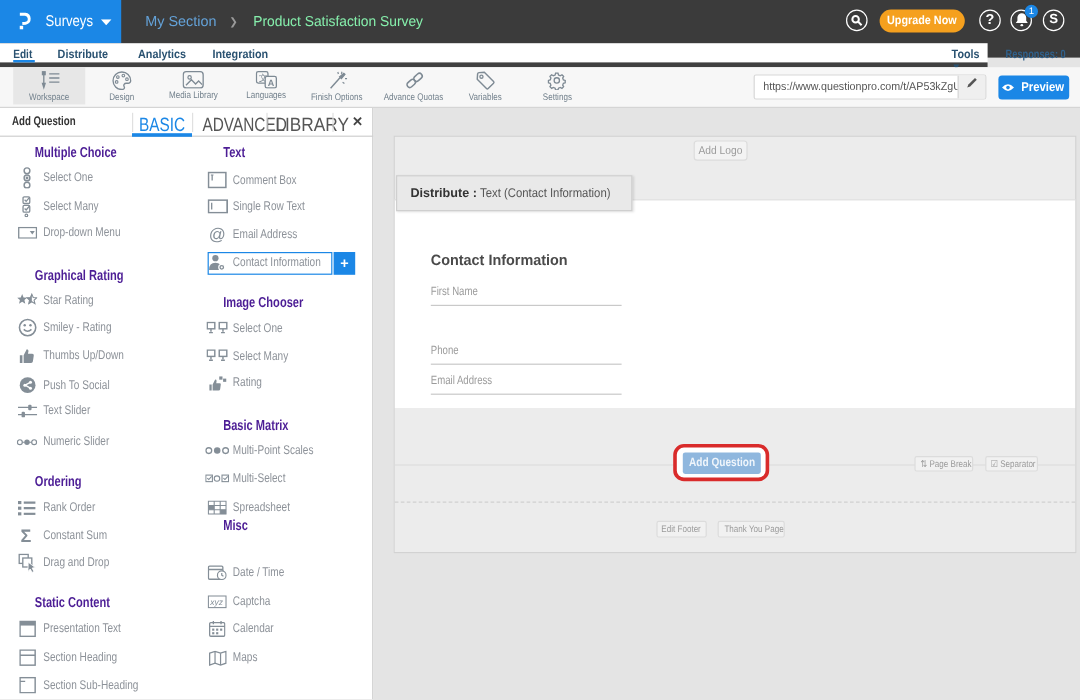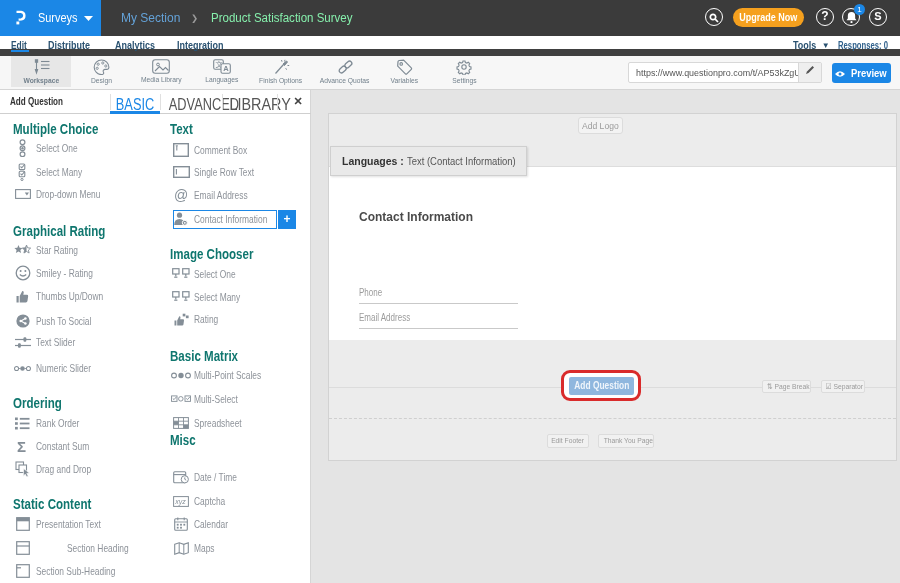--- a/index.html
+++ b/index.html
@@ -14,38 +14,38 @@
 .cxc84{transform:scaleX(.84);transform-origin:center center;display:inline-block;white-space:nowrap;}
 .cxc90{transform:scaleX(.9);transform-origin:center center;display:inline-block;white-space:nowrap;}
 #topbar{position:absolute;left:0;top:0;width:900px;height:48px;background:#3B3B3B;}
 #logo{position:absolute;left:0;top:0;width:101px;height:36px;background:#1B87E6;}
 #crumb1{position:absolute;left:121px;top:11px;font-size:12px;color:#64A2D8;}
 #crumbsep{position:absolute;left:191px;top:12.5px;font-size:8.5px;color:#9a9a9a;}
 #crumb2{position:absolute;left:211px;top:11px;font-size:12px;color:#86efac;font-weight:400;}
 .circ{position:absolute;top:8px;width:18px;height:18px;border:1.7px solid #fff;border-radius:50%;color:#fff;text-align:center;}
 #upgrade{position:absolute;left:733px;top:8px;width:71px;height:19px;background:#F5A01E;border-radius:9.5px;color:#fff;font-size:10px;font-weight:700;text-align:center;line-height:19px;}
 #bellbadge{position:absolute;left:854px;top:4px;width:11px;height:11px;background:#1B87E6;border-radius:50%;color:#fff;font-size:8px;line-height:11px;text-align:center;z-index:3;}
-#nav{position:absolute;left:0;top:36px;width:900px;height:20px;background:#fff;border-bottom:7px solid #404040;}
+#nav{position:absolute;left:0;top:36px;width:823px;height:20px;background:#fff;border-bottom:4px solid #404040;}
 .navitem{position:absolute;top:4px;font-size:10px;font-weight:700;color:#2A5271;}
 #editline{position:absolute;left:11px;top:13.5px;width:18px;height:2px;background:#1B87E6;}
 #toolbar{position:absolute;left:0;top:56px;width:900px;height:34px;background:#F7F7F7;border-bottom:1px solid #D5D5D5;}
 .tbitem{position:absolute;top:0;height:31px;text-align:center;padding-top:3px;}
 .tbitem svg{display:block;margin:0 auto;}
 .tblabel{font-size:8px;color:#72808C;display:block;margin-top:1px;}
-#tb-workspace{background:#E7E7E7;font-weight:bold;}
+#tb-workspace{background:#E7E7E7;}
 #urlbox{position:absolute;left:628px;top:6px;width:194px;height:21px;background:#fff;border:1px solid #D8D8D8;border-radius:2px;font-size:9.5px;color:#555;line-height:19px;}
 #urlpencil{position:absolute;right:0;top:0;width:23px;height:19px;background:#EFEFEF;border-left:1px solid #D8D8D8;text-align:center;line-height:18px;}
 #preview{position:absolute;left:832px;top:7px;width:59px;height:20px;background:#1B87E6;border-radius:3px;color:#fff;font-size:10.5px;font-weight:700;text-align:center;line-height:20px;}
 #panel{position:absolute;left:0;top:90px;width:311px;height:493px;background:#fff;border-right:1px solid #D5D5D5;}
 #phead{position:absolute;left:0;top:0;width:311px;height:24px;border-bottom:1px solid #CFCFCF;}
 #ptitle{position:absolute;left:10px;top:5px;font-size:10.5px;font-weight:700;color:#333;}
 .ptab{position:absolute;top:6px;font-size:16px;color:#555;text-align:center;}
 .psep{position:absolute;top:4px;width:1px;height:16px;background:#E0E0E0;}
 #tabline{position:absolute;left:110px;top:21px;width:50px;height:3px;background:#1B87E6;}
-.sechead{position:absolute;font-size:15px;font-weight:700;color:#0f766e;}
+.sechead{position:absolute;font-size:12px;font-weight:700;color:#4c1d95;margin-left:16px;}
 .item{position:absolute;font-size:10.5px;color:#8D9299;white-space:nowrap;height:18px;display:flex;align-items:center;}
 .icell{width:17px;display:flex;justify-content:center;margin-right:5px;}
 .icell2{width:20px;display:flex;justify-content:center;margin-right:3px;}
 #main{position:absolute;left:312px;top:90px;width:588px;height:493px;background:#E4E4E4;}
 #card{position:absolute;left:16px;top:23px;width:569px;height:348px;background:#ECECEC;border:1px solid #D2D2D2;}
 #whitearea{position:absolute;left:0;top:52px;width:567px;height:174px;background:#fff;border-top:1px solid #DDD;}
 #addlogo{position:absolute;left:249px;top:3px;width:45px;height:17px;background:#F3F3F3;border:1px solid #DCDCDC;border-radius:3px;color:#9B9B9B;font-size:9.5px;text-align:center;line-height:15px;}
 #prevtab{position:absolute;left:1px;top:32px;width:197px;height:30px;background:#E9E9E9;border:1px solid #CFCFCF;box-shadow:1px 1px 2px rgba(0,0,0,.12);line-height:28px;font-size:10.5px;color:#555;padding-left:11px;white-space:nowrap;}
 #ciheading{position:absolute;left:30px;top:96px;font-size:12.5px;color:#4A4A4A;font-weight:700;}
 .field{position:absolute;left:30px;width:159px;border-bottom:1px solid #C9C9C9;font-size:10px;color:#9B9B9B;height:17px;}
@@ -340,21 +340,21 @@
     </div>
 <div class="item" style="left:14px;top:425px;">
       <span class="icell">
         <svg width="14" height="14" viewBox="0 0 14 14">
           <rect x="0.7" y="0.7" width="12.6" height="12.6" fill="none" stroke="#848E97" stroke-width="1.2"></rect>
           <rect x="0.7" y="0.7" width="12.6" height="3.6" fill="#848E97"></rect>
         </svg>
       </span>
       <span class="cx">Presentation Text</span>
     </div>
-<div class="item" style="left:14px;top:449px;gap:31px;">
+<div class="item" style="left:14px;top:449px;">
       <span class="icell">
         <svg width="14" height="14" viewBox="0 0 14 14">
           <rect x="0.7" y="0.7" width="12.6" height="12.6" fill="none" stroke="#848E97" stroke-width="1.2"></rect>
           <line x1="0.7" y1="5" x2="13.3" y2="5" stroke="#848E97" stroke-width="1.2"></line>
         </svg>
       </span>
       <span class="cx">Section Heading</span>
     </div>
 <div class="item" style="left:14px;top:472px;">
       <span class="icell">
@@ -538,22 +538,23 @@
       </span>
       <span class="cx">Timer</span>
     </div>
 <div style="position:absolute;left:173px;top:120px;width:104px;height:19px;border:1px solid #1B87E6;"></div>
 <div style="position:absolute;left:278px;top:120px;width:18px;height:19px;background:#1B87E6;color:#fff;font-weight:bold;font-size:12px;text-align:center;line-height:19px;">+</div>
 </div>
 <div id="main">
   <div id="card">
     <div id="addlogo"><span class="cxc90">Add Logo</span></div>
     <div id="whitearea"></div>
-    <div id="prevtab"><b style="color:#333;">Languages :</b> <span class="cx90" style="color:#555;">Text (Contact Information)</span></div>
+    <div id="prevtab"><b style="color:#333;">Distribute :</b> <span class="cx90" style="color:#555;">Text (Contact Information)</span></div>
     <span id="ciheading"><span class="cx" style="transform:scaleX(.96);">Contact Information</span></span>
+    <div class="field" style="top:124px;"><span class="cx">First Name</span></div>
     <div class="field" style="top:173px;"><span class="cx">Phone</span></div>
     <div class="field" style="top:198px;"><span class="cx">Email Address</span></div>
     <div id="grayfoot"></div>
     <div class="cardline" style="top:273px;"></div>
     <div style="position:absolute;left:0;top:304px;width:567px;border-top:1px dashed #CFCFCF;"></div>
     <div id="redring"></div>
     <div id="addqbtn"><span class="cxc84">Add Question</span></div>
     <div class="smallbtn" style="left:433px;top:266px;width:49px;height:13px;line-height:11px;"><span class="cxc84">⇅ Page Break</span></div>
     <div class="smallbtn" style="left:492px;top:266px;width:44px;height:13px;line-height:11px;"><span class="cxc84">☑ Separator</span></div>
     <div class="smallbtn" style="left:218px;top:320px;width:42px;height:14px;line-height:12px;"><span class="cxc84">Edit Footer</span></div>

